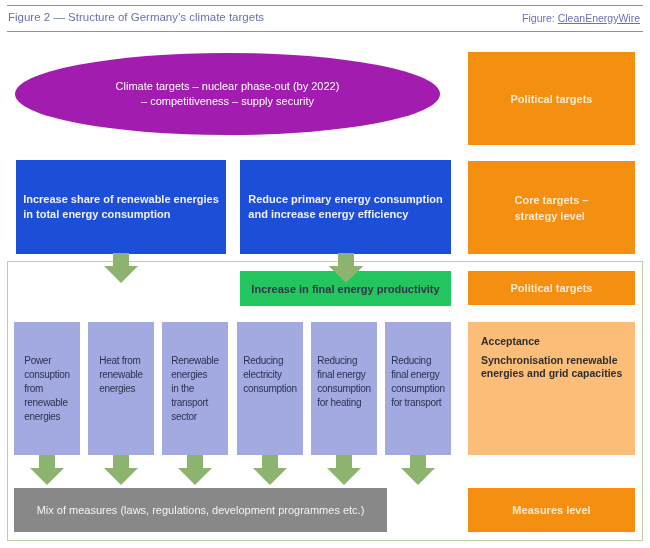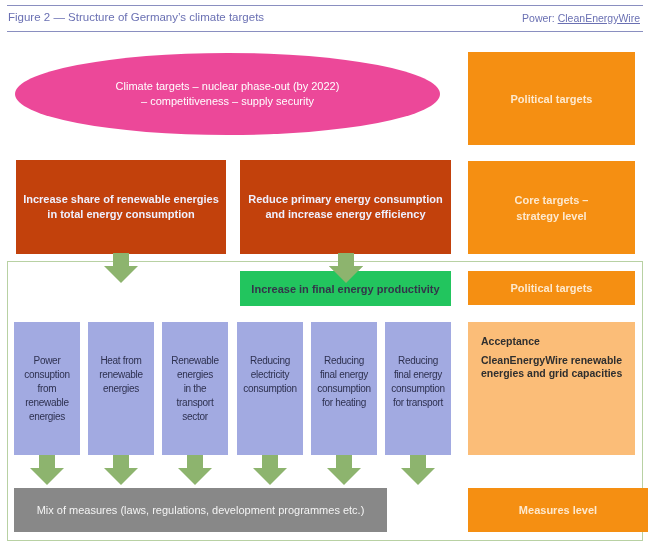--- a/index.html
+++ b/index.html
@@ -1,39 +1,39 @@
 <!DOCTYPE html>
 <html><head>
 <meta charset="utf-8">
 <style>
   html, body { margin: 0; padding: 0; background: #ffffff; }
   body { width: 650px; height: 548px; position: relative; overflow: hidden; font-family: "Liberation Sans", sans-serif; }
   .hline { position: absolute; left: 7px; width: 636px; height: 1px; background: #8a8fc0; }
   .fig-title { position: absolute; left: 8px; top: 11px; font-size: 11.5px; color: #6a70b3; }
   .source { position: absolute; right: 10px; top: 12px; font-size: 10.5px; color: #6a70b3; }
   .source a { color: #6a70b3; text-decoration: underline; }
-  .ellipse { position: absolute; left: 15px; top: 53px; width: 425px; height: 82px; border-radius: 50%; background: #ec4899; color: #fff; display: flex; align-items: center; justify-content: center; text-align: center; font-size: 11px; line-height: 15px; white-space: pre-line; }
-  .box { position: absolute; display: flex; align-items: center; justify-content: center; text-align: center; box-sizing: border-box; white-space: pre-line; }
+  .ellipse { position: absolute; left: 15px; top: 53px; width: 425px; height: 82px; border-radius: 50%; background: #a21caf; color: #fff; display: flex; align-items: center; justify-content: center; text-align: center; font-size: 11px; line-height: 15px; white-space: pre-line; }
+  .box { position: absolute; display: flex; align-items: center; justify-content: center; text-align: left; box-sizing: border-box; white-space: pre-line; }
   .orange { background: #f58f12; color: #fde9cf; font-weight: bold; font-size: 11px; line-height: 16px; }
-  .blue { background: #c2410c; color: #eef0ff; font-weight: bold; font-size: 11px; line-height: 15px; }
+  .blue { background: #1d4ed8; color: #eef0ff; font-weight: bold; font-size: 11px; line-height: 15px; }
   .lightblue { background: #22c55e; color: #33364a; font-weight: bold; font-size: 11px; }
   .col { background: #a2aae1; color: #2e3150; font-size: 10px; line-height: 14px; align-items: flex-start; padding-top: 32px; font-family: "Liberation Sans Narrow", "Liberation Sans", sans-serif; letter-spacing: -0.3px; }
   .gray { background: #888888; color: #f4f4f4; font-size: 11px; }
   .criteria { position: absolute; left: 468px; top: 322px; width: 167px; height: 133px; background: #fbbd78; box-sizing: border-box; padding: 13px 0 0 13px; color: #2f2f2f; font-size: 10.5px; font-weight: bold; }
   .criteria div { margin-bottom: 6px; line-height: 13px; }
   .frame { position: absolute; left: 7px; top: 261px; width: 636px; height: 280px; border: 1.5px solid #b8d1a3; box-sizing: border-box; }
   .arrow { position: absolute; width: 34px; height: 30px; }
 </style>
 </head>
 <body>
 
 <div class="hline" style="top:5px;"></div>
 <div class="fig-title">Figure 2 — Structure of Germany’s climate targets</div>
 <div class="source">
-  <span>Power:</span>
+  <span>Figure:</span>
   <a>CleanEnergyWire</a>
 </div>
 <div class="hline" style="top:31px;"></div>
 
 <div class="ellipse">Climate targets – nuclear phase-out (by 2022)
 – competitiveness  – supply security</div>
 
 <div class="box orange" style="left:468px;top:52px;width:167px;height:93px;">Political targets</div>
 
 <div class="box blue" style="left:16px;top:160px;width:210px;height:94px;">Increase share of renewable energies
@@ -78,21 +78,21 @@
 final energy
 consumption
 for heating</div>
 <div class="box col" style="left:385px;top:322px;width:66px;height:133px;">Reducing
 final energy
 consumption
 for transport</div>
 
 <div class="criteria">
   <div>Acceptance</div>
-  <div>CleanEnergyWire renewable energies and grid capacities</div>
+  <div>Synchronisation renewable energies and grid capacities</div>
 </div>
 
 <svg class="arrow" style="left:30px;top:455px;" viewBox="0 0 34 30">
     <polygon points="9,0 25,0 25,13 34,13 17,30 0,13 9,13" fill="#8db46e"></polygon>
   </svg>
 <svg class="arrow" style="left:104px;top:455px;" viewBox="0 0 34 30">
     <polygon points="9,0 25,0 25,13 34,13 17,30 0,13 9,13" fill="#8db46e"></polygon>
   </svg>
 <svg class="arrow" style="left:178px;top:455px;" viewBox="0 0 34 30">
     <polygon points="9,0 25,0 25,13 34,13 17,30 0,13 9,13" fill="#8db46e"></polygon>
@@ -101,13 +101,13 @@
     <polygon points="9,0 25,0 25,13 34,13 17,30 0,13 9,13" fill="#8db46e"></polygon>
   </svg>
 <svg class="arrow" style="left:327px;top:455px;" viewBox="0 0 34 30">
     <polygon points="9,0 25,0 25,13 34,13 17,30 0,13 9,13" fill="#8db46e"></polygon>
   </svg>
 <svg class="arrow" style="left:401px;top:455px;" viewBox="0 0 34 30">
     <polygon points="9,0 25,0 25,13 34,13 17,30 0,13 9,13" fill="#8db46e"></polygon>
   </svg>
 
 <div class="box gray" style="left:14px;top:488px;width:373px;height:44px;">Mix of measures (laws, regulations, development programmes etc.)</div>
-<div class="box orange" style="left:468px;top:488px;width:180px;height:44px;">Measures level</div>
+<div class="box orange" style="left:468px;top:488px;width:167px;height:44px;">Measures level</div>
 
 </body></html>

